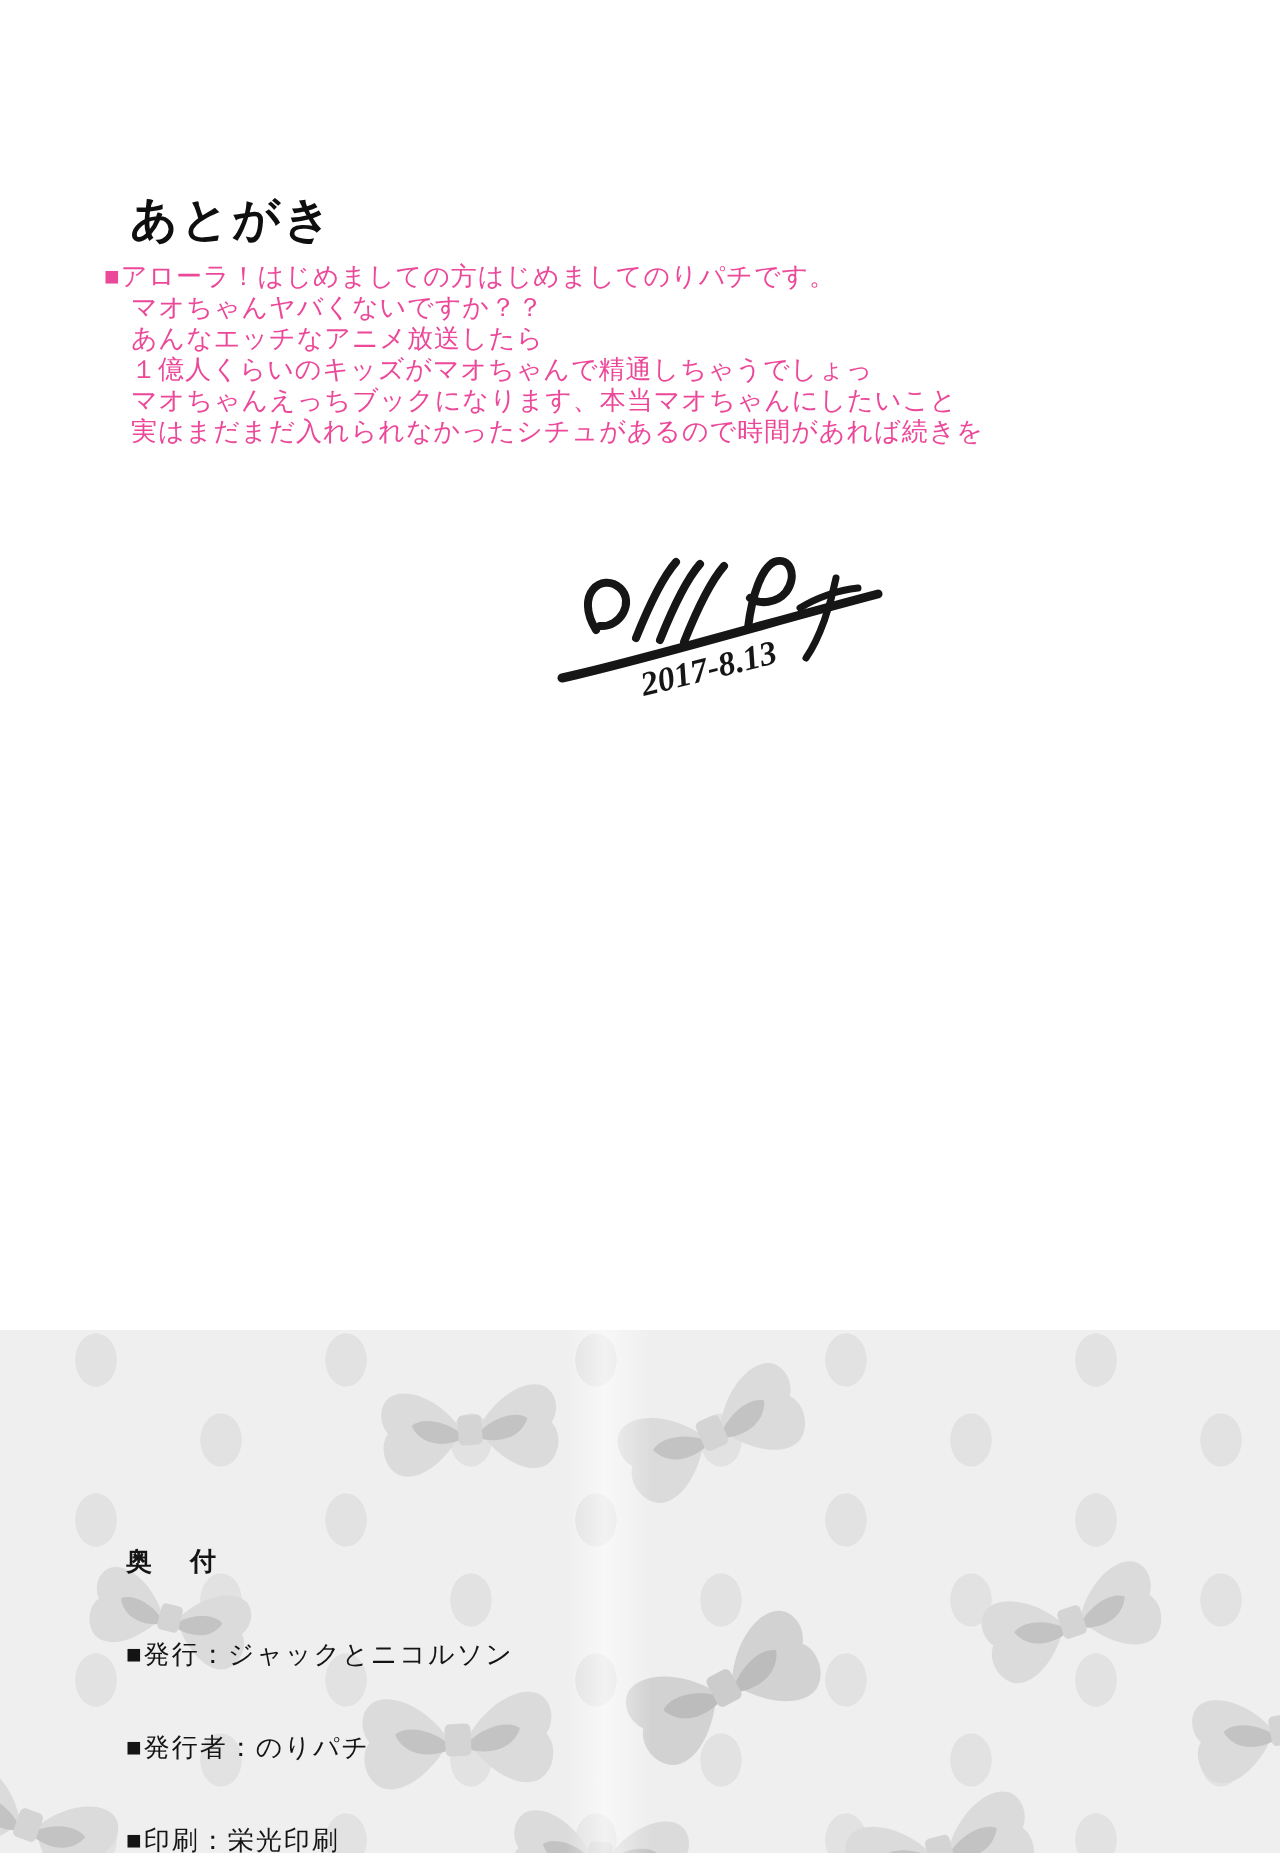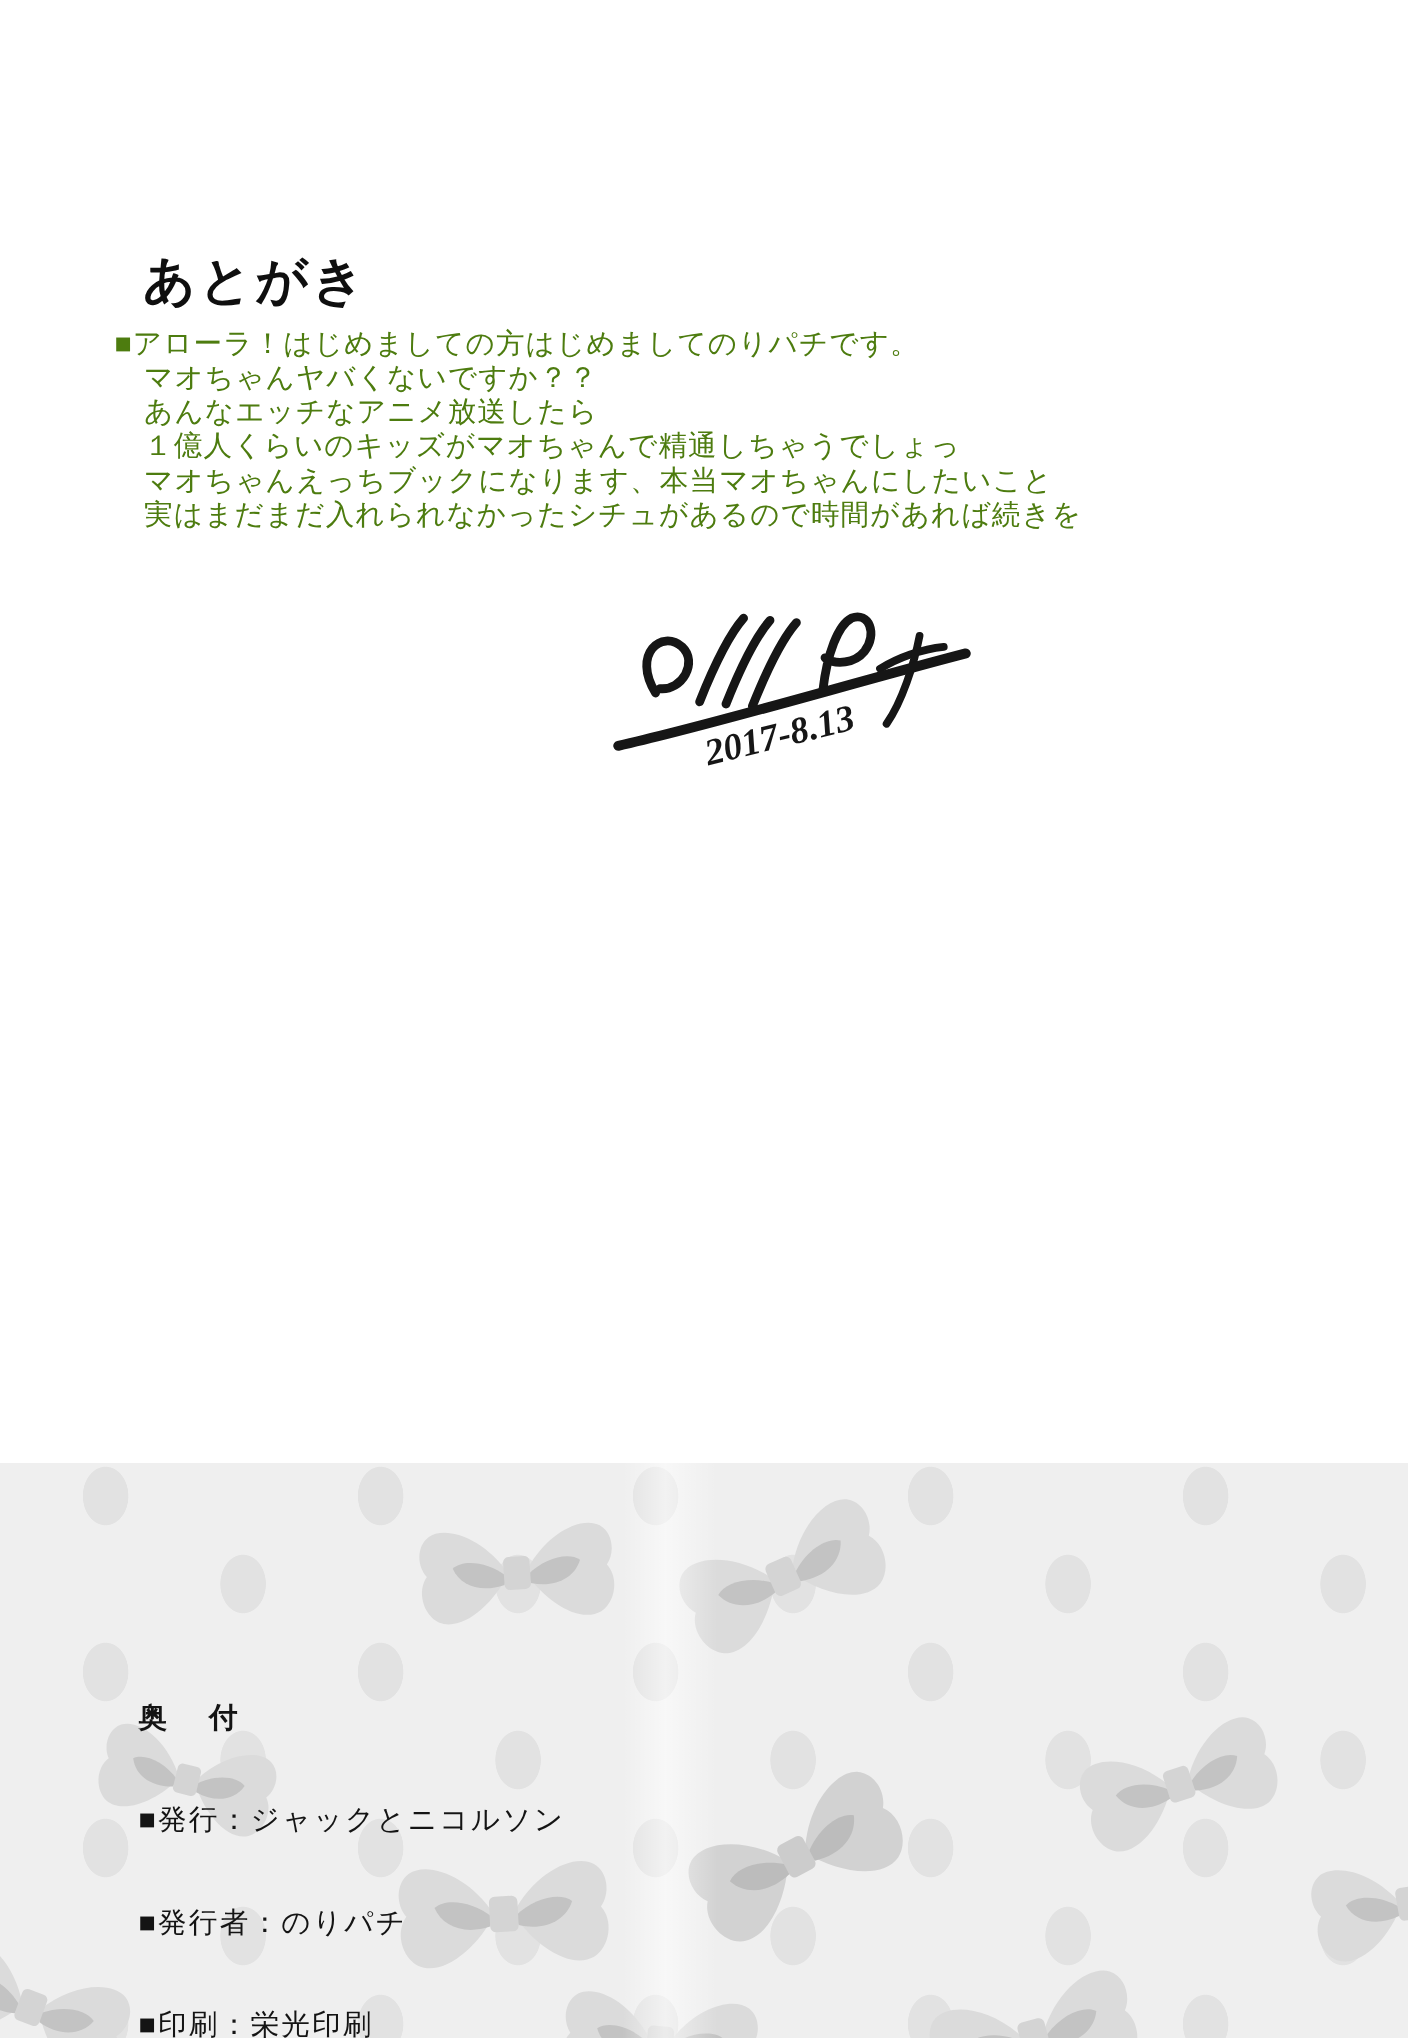--- a/index.html
+++ b/index.html
@@ -3,28 +3,28 @@
 <meta charset="utf-8">
 <style>
   html,body{margin:0;padding:0;}
   body{
     width:1280px;height:1853px;position:relative;overflow:hidden;
     background:#ffffff;
     font-family:"Liberation Serif","DejaVu Serif","DejaVu Sans",serif;
     color:#141414;
   }
   
-  .afterword{position:absolute;left:104px;top:188px;width:900px;margin-top:36px;}
+  .afterword{position:absolute;left:104px;top:188px;width:900px;}
   .afterword-title{
     font-size:47px;font-weight:bold;letter-spacing:3px;
     margin:0 0 10px 26px;color:#0f0f0f;
   }
   .afterword-line{
     font-size:26px;line-height:31px;letter-spacing:1px;
-    white-space:pre;color:#4d7c0f;
+    white-space:pre;color:#ec4899;
   }
   .afterword-line.indented{padding-left:27px;}
   
   .signature{position:absolute;left:548px;top:550px;width:336px;height:156px;}
   .signature svg{display:block;width:100%;height:100%;}
   .sig-stroke{fill:none;stroke:#161616;stroke-linecap:round;stroke-linejoin:round;}
   .sig-date{
     font-family:"Liberation Serif","DejaVu Serif",serif;
     font-style:italic;font-weight:bold;font-size:34px;fill:#161616;
   }

